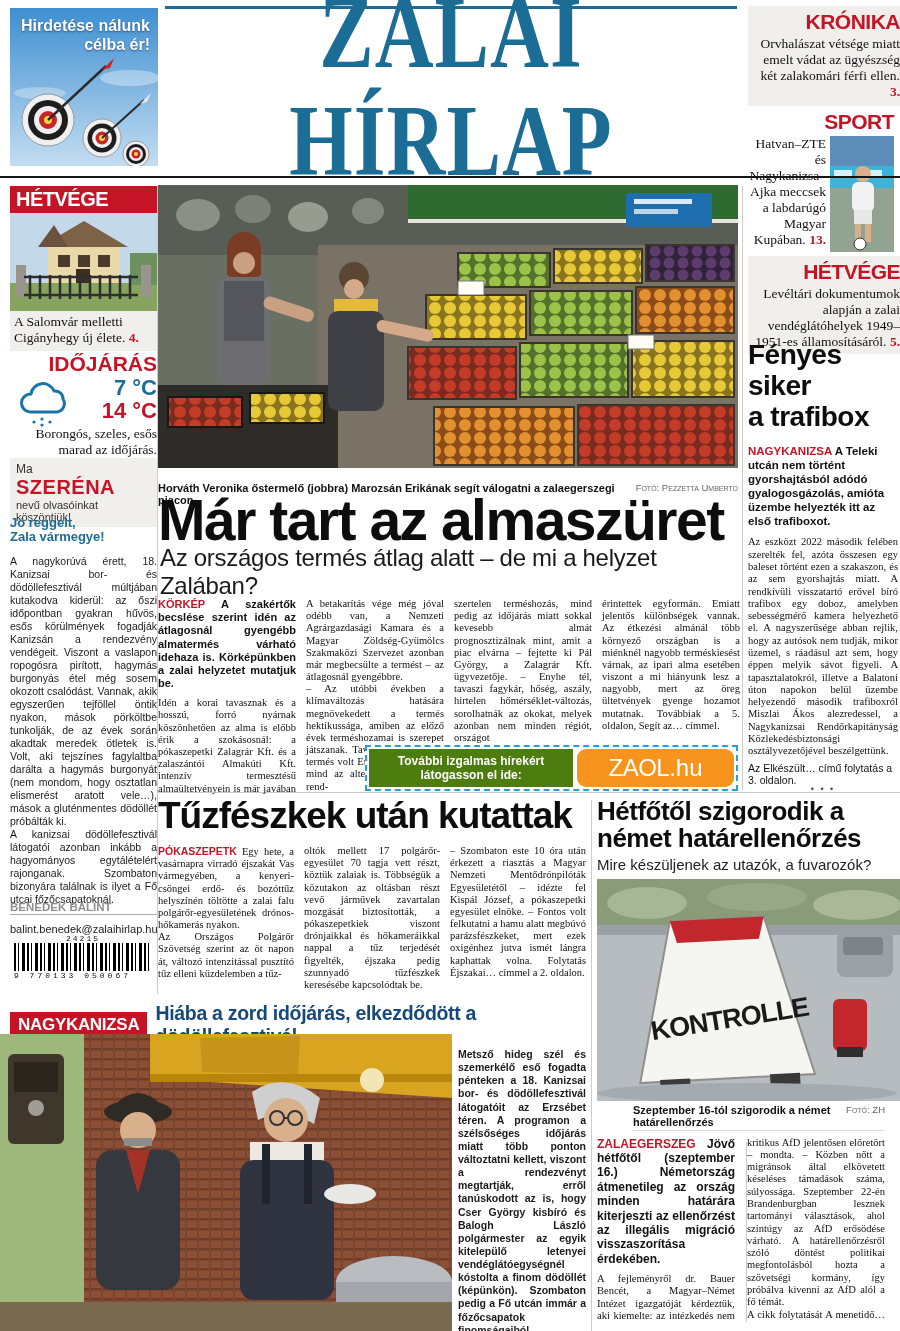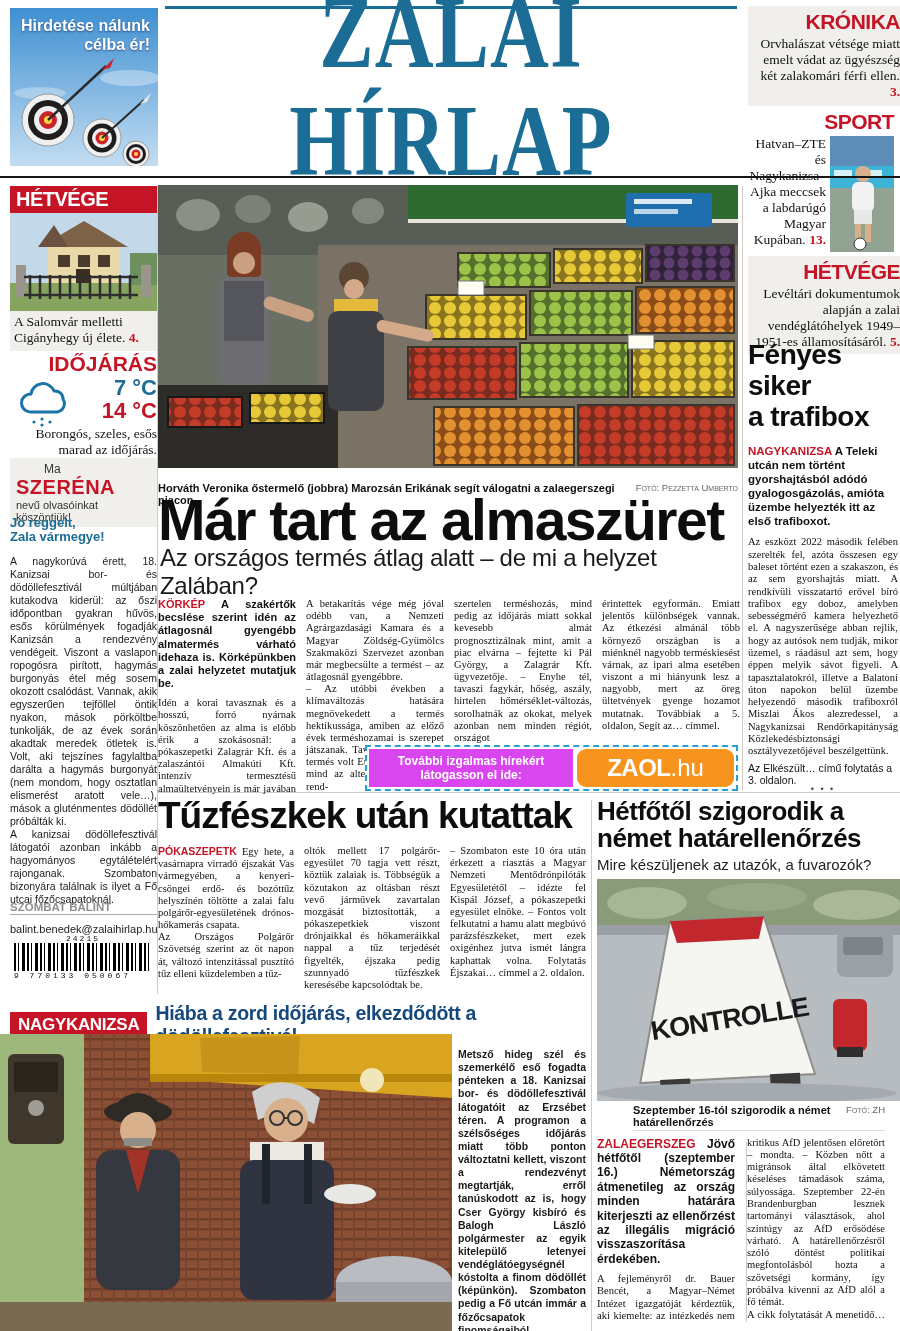--- a/index.html
+++ b/index.html
@@ -42,21 +42,21 @@
   
   #sb-banner{left:10px;top:186px;width:147px;height:27px;background:#c41425;color:#fff;font-weight:bold;font-size:20px;letter-spacing:-.5px;padding-left:6px;line-height:27px;box-sizing:border-box;}
   #sb-photo{left:10px;top:213px;width:147px;height:98px;overflow:hidden;}
   #sb-caption{left:10px;top:311px;width:147px;height:40px;font-family:"Liberation Serif",serif;font-size:13.5px;line-height:1.2;padding:3px 4px;box-sizing:border-box;}
   #weather{left:10px;top:352px;width:147px;}
   #weather-title{color:#c41425;font-weight:bold;font-size:21px;text-align:right;}
   .temp{font-weight:bold;font-size:22px;text-align:right;line-height:1.05;}
   #weather-icon{position:absolute;left:6px;top:26px;}
   #weather-text{font-family:"Liberation Serif",serif;font-size:13.5px;line-height:1.2;text-align:right;margin-top:4px;}
   #nameday{left:10px;top:458px;width:147px;padding:4px 6px;box-sizing:border-box;}
-  #nameday-ma{font-size:12px;color:#333;margin-left:28px;}
+  #nameday-ma{font-size:12px;color:#333;}
   #nameday-name{color:#c41425;font-weight:bold;font-size:20px;letter-spacing:.5px;}
   #nameday-suffix{font-size:11px;color:#333;}
   #greeting{left:10px;top:516px;width:147px;}
   #greeting-title{color:#1c6d96;font-weight:bold;font-size:13px;line-height:1.1;}
   #greeting-body{margin-top:10px;font-size:10.5px;line-height:1.24;color:#1a1a1a;}
   #author{left:10px;top:901px;width:147px;}
   #author-name{color:#8f8f8f;font-weight:bold;font-size:11.5px;border-bottom:1px solid #aaa;padding-bottom:1px;}
   #author-email{font-size:11px;color:#222;margin-top:8px;}
   #barcode-wrap{left:14px;top:934px;width:138px;height:46px;}
   #barcode-top{font-family:"Liberation Mono",monospace;font-size:8px;text-align:center;letter-spacing:2px;}
@@ -66,23 +66,23 @@
   #main-photo{left:158px;top:185px;width:580px;height:283px;overflow:hidden;}
   #main-caption-row{left:158px;top:470px;width:580px;display:flex;margin-top:12px;}
   #main-caption{font-weight:bold;font-size:11px;flex:1;}
   #main-headline{left:158px;top:487px;width:582px;font-weight:bold;font-size:57px;letter-spacing:-1.5px;color:#0d0d0d;}
   #main-subhead{left:160px;top:544px;width:580px;font-size:24px;font-weight:400;color:#1a1a1a;letter-spacing:-.3px;}
   #main-cols{left:158px;top:598px;width:582px;height:196px;display:flex;gap:10px;overflow:hidden;}
   .mcol{flex:1;font-family:"Liberation Serif",serif;font-size:10.5px;line-height:1.16;text-align:justify;}
   .kicker{color:#c41425;font-weight:bold;font-family:"Liberation Sans",sans-serif;}
   .lead-sans{font-family:"Liberation Sans",sans-serif;font-weight:bold;font-size:11px;line-height:1.2;}
   #promo{left:365px;top:745px;width:373px;height:46px;border:2px dashed #2a9fd6;background:#fff;display:flex;box-sizing:border-box;padding:2px;gap:4px;}
-  #promo-cyan{flex:1.25;background:#d946ef;color:#fff;font-weight:bold;font-size:12px;display:flex;align-items:center;justify-content:center;text-align:center;line-height:1.2;padding:0 4px;}
+  #promo-cyan{flex:1.25;background:#4d7c0f;color:#fff;font-weight:bold;font-size:12px;display:flex;align-items:center;justify-content:center;text-align:center;line-height:1.2;padding:0 4px;}
   #promo-logo{flex:1;background:#f7941d;border-radius:9px;display:flex;align-items:center;justify-content:center;color:#fff;font-size:24px;}
-  #promo-logo b{font-weight:bold;letter-spacing:-.5px;text-align:center;}
+  #promo-logo b{font-weight:normal;letter-spacing:-.5px;text-align:center;}
   #promo-logo span{font-weight:normal;}
   
   #trafibox{left:748px;top:340px;width:150px;}
   #trafibox-headline{font-weight:bold;font-size:28px;line-height:1.1;letter-spacing:-.5px;color:#0d0d0d;}
   #trafibox-lead{margin-top:12px;font-weight:bold;font-size:11.5px;line-height:1.22;}
   #trafibox-body{margin-top:8px;font-family:"Liberation Serif",serif;font-size:10.5px;line-height:1.17;text-align:justify;}
   #trafibox-cont{margin-top:4px;font-size:10.5px;}
   #divider-dots{left:808px;top:784px;width:30px;text-align:center;color:#444;font-size:9px;letter-spacing:2px;}
   
   #fire{left:158px;top:795px;width:428px;}
@@ -263,21 +263,21 @@
     <div id="nameday-suffix">nevű olvasóinkat köszöntjük!</div>
   </div>
 
   <div class="abs" id="greeting">
     <div id="greeting-title" class="pl">Jó reggelt,
 Zala vármegye!</div>
     <div id="greeting-body" class="pl just">A nagykorúvá érett, 18. Kanizsai bor- és dödöllefesztivál múltjában kutakodva kiderül: az őszi időpontban gyakran hűvös, esős körülmények fogadják Kanizsán a rendezvény vendégeit. Viszont a vaslapon ropogósra pirított, hagymás burgonyás étel még sosem okozott csalódást. Vannak, akik egyszerűen tejföllel öntik nyakon, mások pörköltbe tunkolják, de az évek során akadtak meredek ötletek is. Volt, aki tejszínes fagylaltba darálta a hagymás burgonyát (nem mondom, hogy osztatlan elismerést aratott vele…), mások a gluténmentes dödöllét próbálták ki.
 A kanizsai dödöllefesztivál látogatói azonban inkább a hagyományos egytálételért rajonganak. Szombaton bizonyára találnak is ilyet a Fő utcai főzőcsapatoknál.</div>
   </div>
   <div class="abs" id="author">
-    <div id="author-name">SZOMBAT BÁLINT</div>
+    <div id="author-name">BENEDEK BÁLINT</div>
     <div id="author-email">balint.benedek@zalaihirlap.hu</div>
   </div>
   <div class="abs" id="barcode-wrap">
     <div id="barcode-top">24215</div>
     <div id="barcode"></div>
     <div id="barcode-digits">9 770133 050067</div>
   </div>
 
   <div class="abs" id="main-photo">
     <svg width="580" height="283" viewBox="0 0 580 283">
@@ -383,21 +383,21 @@
 a trafibox</div>
     <div id="trafibox-lead"><span class="kicker">NAGYKANIZSA</span><span> A Teleki utcán nem történt gyorshajtásból adódó gyalogosgázolás, amióta üzembe helyezték itt az első trafiboxot.</span></div>
     <div id="trafibox-body">Az eszközt 2022 második felében szerelték fel, azóta összesen egy baleset történt ezen a szakaszon, és az sem gyorshajtás miatt. A rendkívüli visszatartó erővel bíró trafibox egy doboz, amelyben sebességmérő kamera helyezhető el. A nagyszerűsége abban rejlik, hogy az autósok nem tudják, mikor üzemel, s ráadásul azt sem, hogy éppen melyik sávot figyeli. A tapasztalatokról, illetve a Balatoni úton napokon belül üzembe helyezendő második trafiboxról Miszlai Ákos alezredessel, a Nagykanizsai Rendőrkapitányság Közlekedésbiztonsági osztályvezetőjével beszélgettünk.</div>
     <div id="trafibox-cont">Az Elkészült… című folytatás a 3. oldalon.</div>
   </div>
   <div class="abs" id="divider-dots">• • •</div>
 
   <div class="abs" id="fire">
     <div id="fire-headline">Tűzfészkek után kutattak</div>
     <div id="fire-cols">
-      <div class="fcol pl"><span class="kicker">PÓKASZEPETK</span><span> Egy hete, a vasárnapra virradó éjszakát Vas vármegyében, a kenyeri-csöngei erdő- és bozóttűz helyszínén töltötte a zalai falu polgárőr-egyesületének drónos-hőkamerás csapata.
+      <div class="fcol pl"><span class="kicker">PÓKASZEPETK</span><span> Egy hete, a vasárnapra virradó éjszakát Vas vármegyében, a kenyeri-csöngei erdő- és bozóttűz helyszínén töltötte a zalai falu polgárőr-egyesületének drónos-hőkamerás nyakon.
 Az Országos Polgárőr Szövetség szerint az öt napon át, változó intenzitással pusztító tűz elleni küzdelemben a tűz-</span></div>
       <div class="fcol">oltók mellett 17 polgárőr-egyesület 70 tagja vett részt, köztük zalaiak is. Többségük a közutakon az oltásban részt vevő járművek zavartalan mozgását biztosították, a pókaszepetkiek viszont drónjaikkal és hőkameráikkal nappal a tűz terjedését figyelték, éjszaka pedig szunnyadó tűzfészkek keresésébe kapcsolódtak be.</div>
       <div class="fcol">– Szombaton este 10 óra után érkezett a riasztás a Magyar Nemzeti Mentődrónpilóták Egyesületétől – idézte fel Kispál József, a pókaszepetki egyesület elnöke. – Fontos volt felkutatni a hamu alatt megbúvó parázsfészkeket, mert ezek oxigénhez jutva ismét lángra kaphattak volna. Folytatás Éjszakai… címmel a 2. oldalon.</div>
     </div>
   </div>
 
   <div class="abs" id="border-art">
     <div id="border-headline">Hétfőtől szigorodik a német határellenőrzés</div>
     <div id="border-subhead">Mire készüljenek az utazók, a fuvarozók?</div>
     <div id="border-photo">

